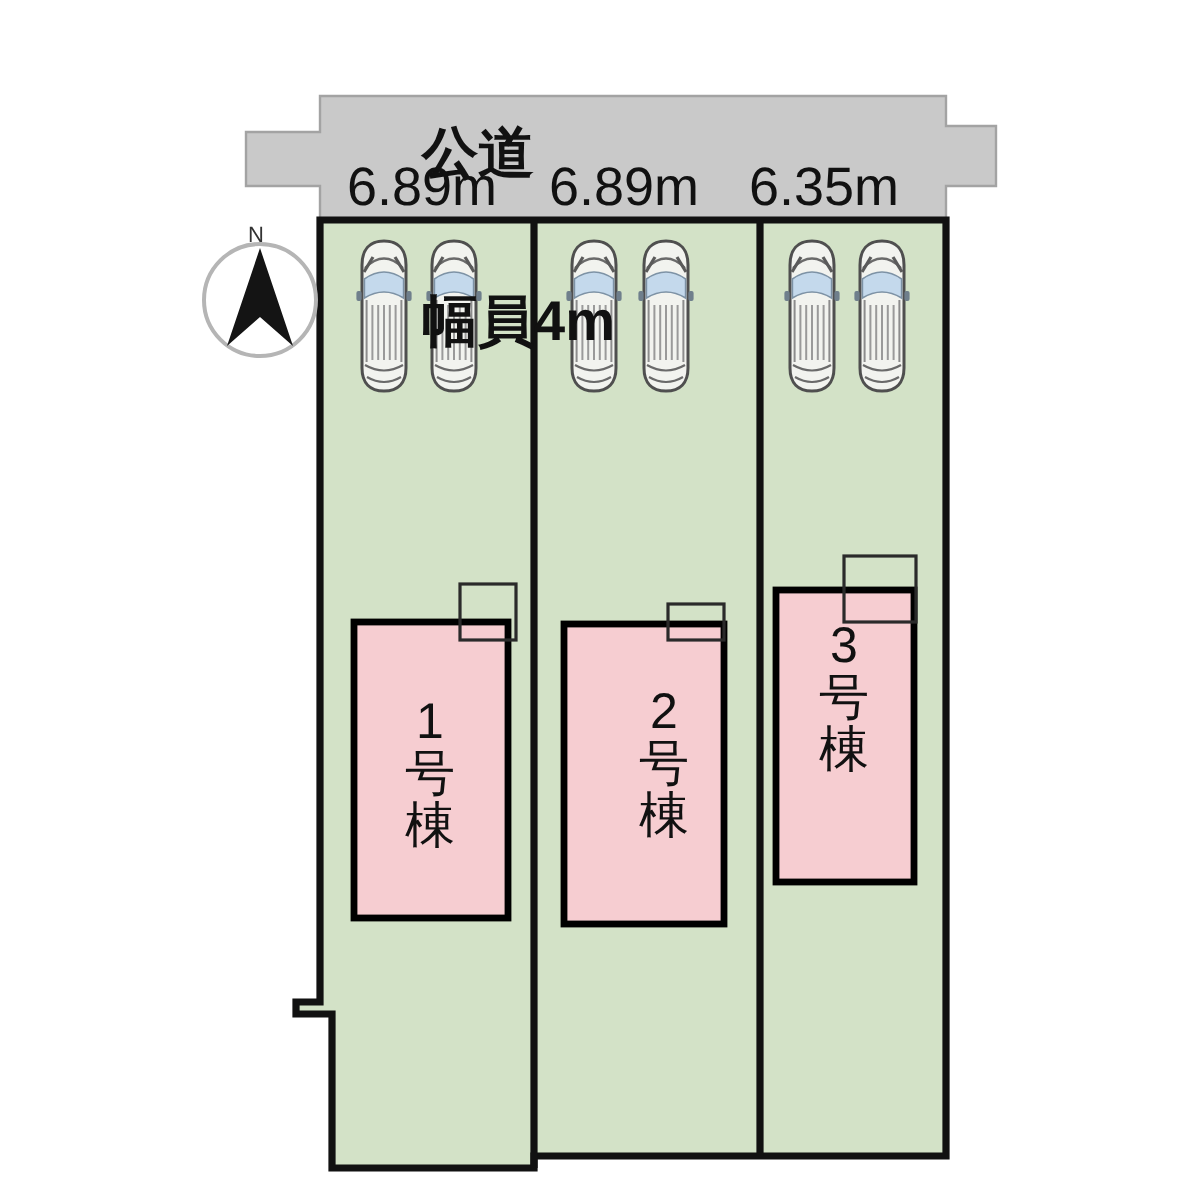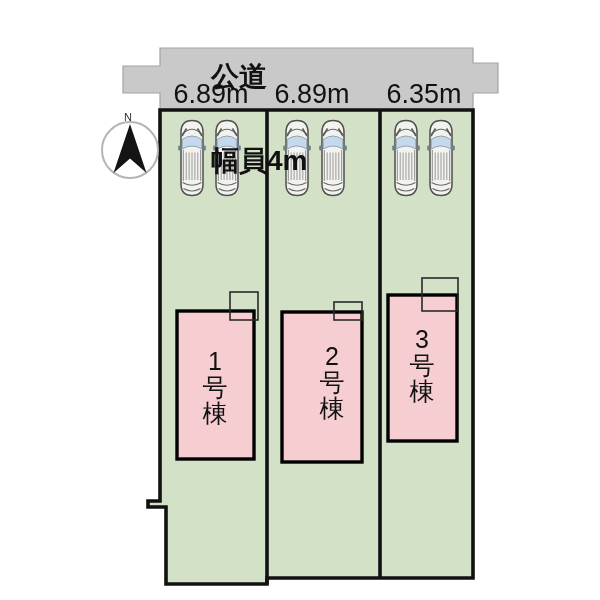--- a/index.html
+++ b/index.html
@@ -6,29 +6,29 @@
   .stage{
     position:relative;width:600px;height:600px;background:#ffffff;overflow:hidden;
     font-family:"Liberation Sans","DejaVu Sans",sans-serif;color:#111;
   }
   .stage svg{position:absolute;left:0;top:0;}
   .txt{position:absolute;white-space:pre;}
   .road-label{left:211px;top:7px;font-size:28px;line-height:28px;font-weight:700;}
   .dim{position:absolute;transform:translate(-50%,-50%);font-size:27px;font-weight:400;white-space:nowrap;}
   .dim1{left:211px;top:94px;}
   .dim2{left:312px;top:94px;}
-  .dim3{left:424px;top:94px;}
+  .dim3{left:412px;top:94px;}
   .bldg-label{
     position:absolute;width:30px;text-align:center;
     font-size:25px;line-height:26px;font-weight:500;
     word-break:break-all;letter-spacing:0;
   }
   .bl1{left:200px;top:348px;}
   .bl2{left:317px;top:343px;}
-  .bl3{left:407px;top:326px;}
+  .bl3{left:407px;top:310px;}
   svg text{font-family:"Liberation Sans","DejaVu Sans",sans-serif;}
 </style>
 </head>
 <body>
 
 <div class="stage">
 
   <svg width="600" height="600" viewBox="0 0 600 600">
     <defs>
       <g id="car">

